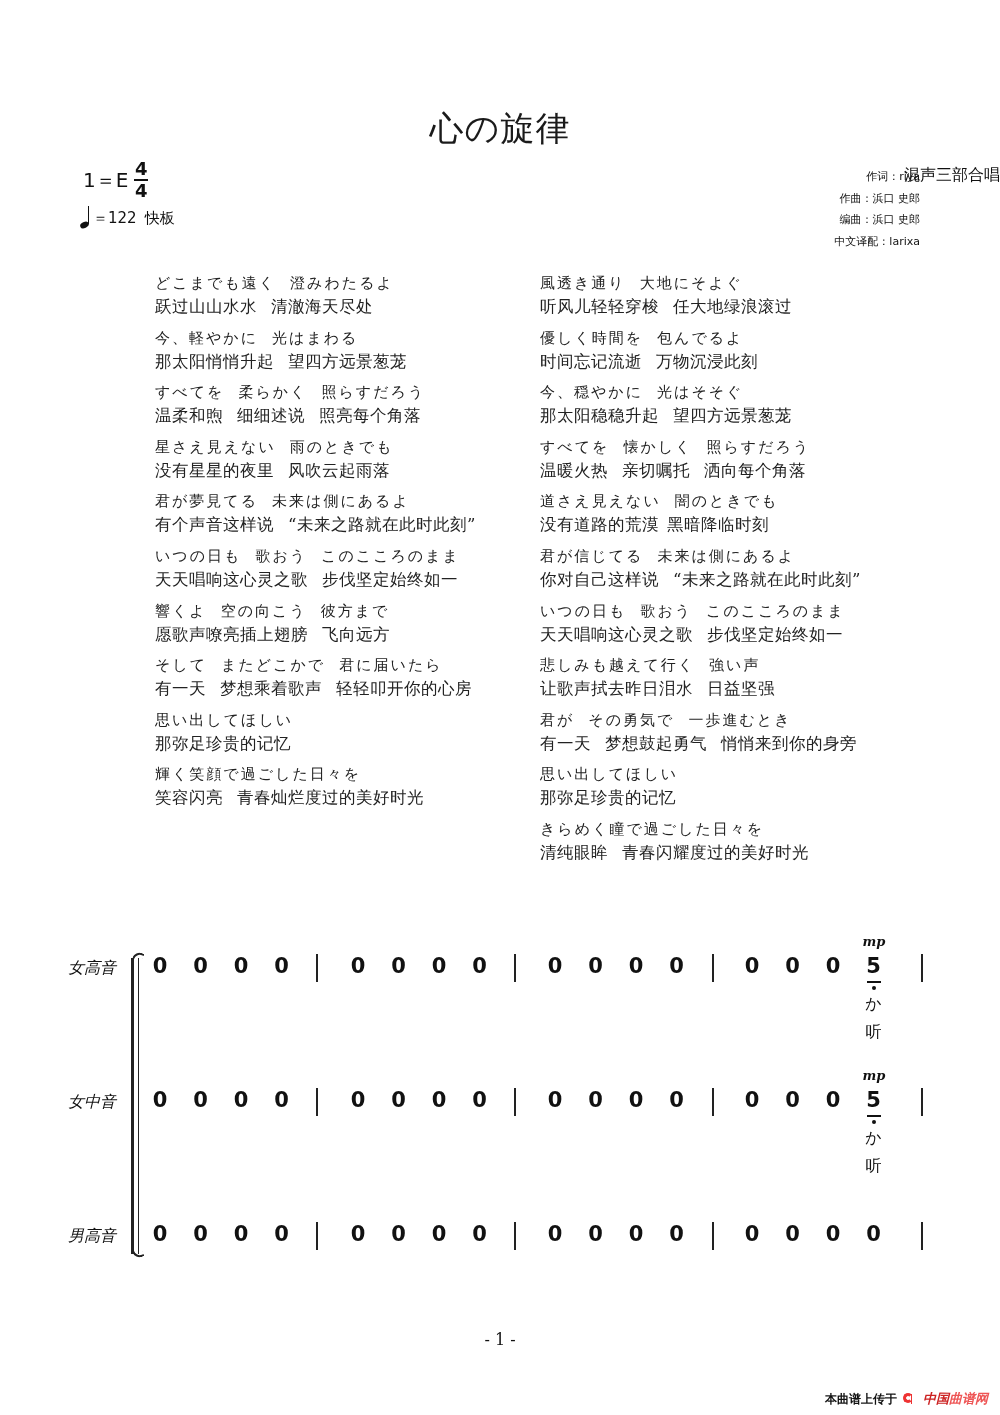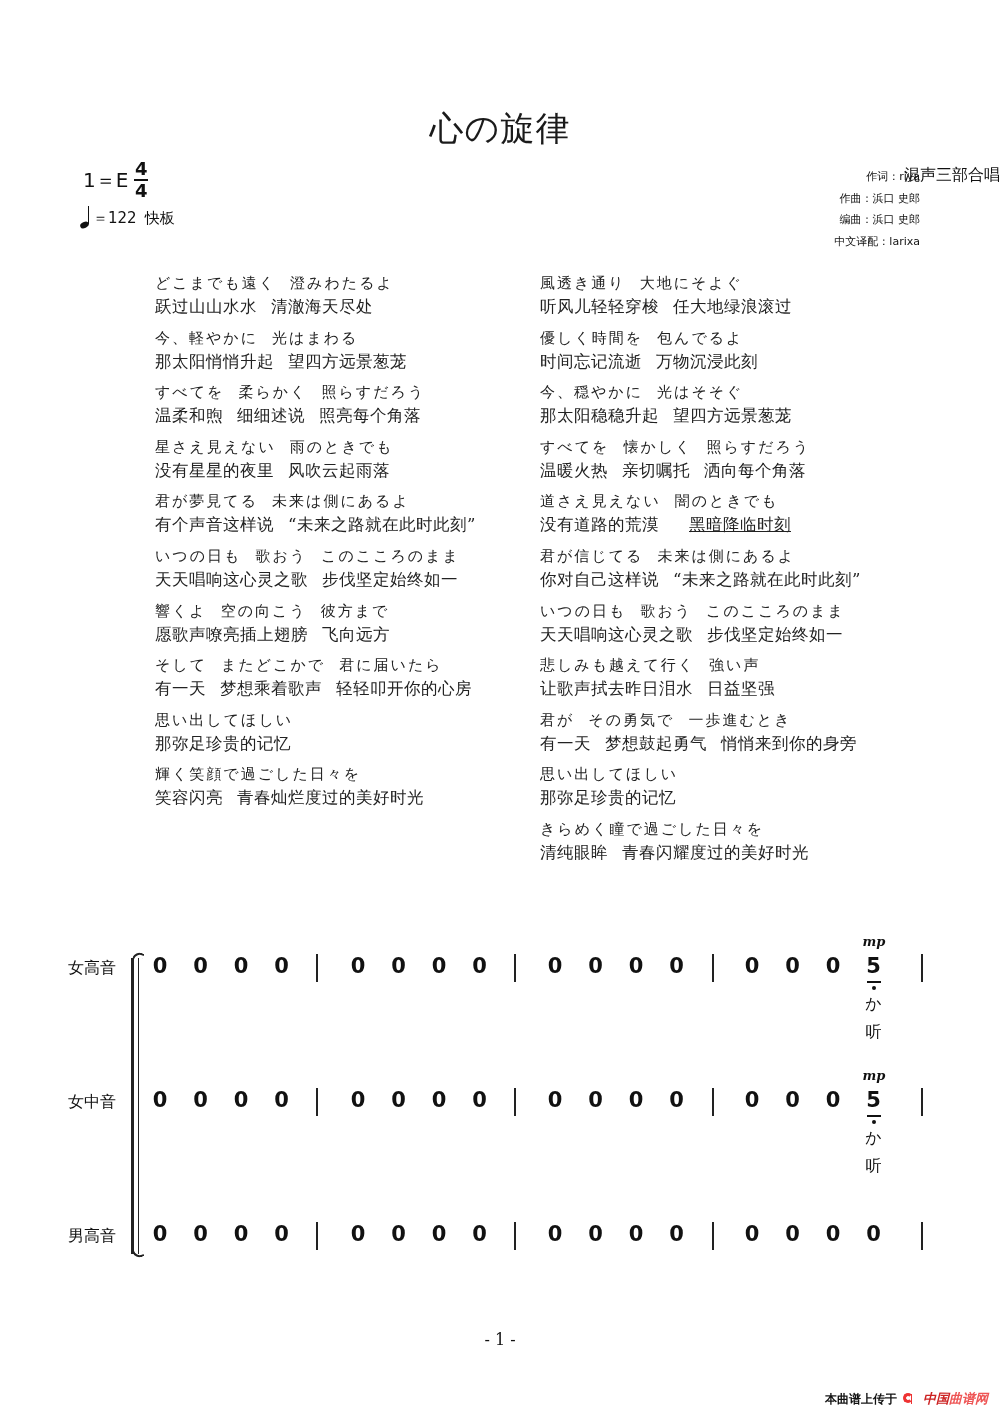--- a/index.html
+++ b/index.html
@@ -19,21 +19,21 @@
   .lyrics { font-family:"DejaVu Serif", serif; font-size:16px; color:#222; }
   .col { position:absolute; top:272px; width:380px; }
   .col.left { left:155px; }
   .col.right { left:540px; }
   .stanza { height:54.6px; }
   .stanza .line { height:23px; line-height:23px; white-space:pre; }
   .stanza .jp { font-size:15px; letter-spacing:2px; }
   .stanza .cn { font-size:16.5px; letter-spacing:0.5px; }
   .stanza .jp span, .stanza .cn span { display:inline-block; }
   .score { left:0; top:930px; width:1000px; height:340px; }
-  .part-label { position:absolute; left:68px; font-size:16px; }
+  .part-label { position:absolute; left:68px; font-size:16px;font-style:italic; }
   .brace { position:absolute; left:131px; top:28px; width:4px; height:296px; border-left:3px solid #222; border-right:1.5px solid #222; }
   .brace-hook-top { position:absolute; left:133px; top:22px; width:8px; height:8px; border-top:2px solid #222; border-left:2px solid #222; border-radius:8px 0 0 0; transform:rotate(20deg); }
   .brace-hook-bot { position:absolute; left:133px; top:318px; width:8px; height:8px; border-bottom:2px solid #222; border-left:2px solid #222; border-radius:0 0 0 8px; transform:rotate(-20deg); }
   .num { position:absolute; font-size:21px; font-weight:bold; width:20px; text-align:center; }
   .barline { position:absolute; width:2px; height:28px; background:#222; }
   .dyn { position:absolute; font-family:"DejaVu Serif", serif; font-style:italic; font-weight:bold; font-size:13px; }
   .under { position:absolute; height:2px; width:14px; background:#111; }
   .dot { position:absolute; width:4px; height:4px; background:#111; border-radius:50%; }
   .lyr { position:absolute; font-size:16px; width:20px; text-align:center; }
   .pagenum { left:0; width:1000px; top:1330px; text-align:center; font-family:"DejaVu Serif", serif; font-size:16px; }
@@ -131,21 +131,21 @@
       <div class="stanza">
         <div class="line jp"><span>今、穏やかに</span><span style="margin-left: 14px;">光はそそぐ</span></div>
         <div class="line cn"><span>那太阳稳稳升起</span><span style="margin-left: 14px;">望四方远景葱茏</span></div>
       </div>
       <div class="stanza">
         <div class="line jp"><span>すべてを</span><span style="margin-left: 14px;">懐かしく</span><span style="margin-left: 14px;">照らすだろう</span></div>
         <div class="line cn"><span>温暖火热</span><span style="margin-left: 14px;">亲切嘱托</span><span style="margin-left: 14px;">洒向每个角落</span></div>
       </div>
       <div class="stanza">
         <div class="line jp"><span>道さえ見えない</span><span style="margin-left: 14px;">闇のときでも</span></div>
-        <div class="line cn"><span>没有道路的荒漠</span><span style="margin-left: 30px; text-decoration: underline;">黑暗降临时刻</span></div>
+        <div class="line cn"><span>没有道路的荒漠</span><span style="margin-left: 8px;">黑暗降临时刻</span></div>
       </div>
       <div class="stanza">
         <div class="line jp"><span>君が信じてる</span><span style="margin-left: 14px;">未来は側にあるよ</span></div>
         <div class="line cn"><span>你对自己这样说</span><span style="margin-left: 14px;">“未来之路就在此时此刻”</span></div>
       </div>
       <div class="stanza">
         <div class="line jp"><span>いつの日も</span><span style="margin-left: 14px;">歌おう</span><span style="margin-left: 14px;">このこころのまま</span></div>
         <div class="line cn"><span>天天唱响这心灵之歌</span><span style="margin-left: 14px;">步伐坚定始终如一</span></div>
       </div>
       <div class="stanza">

